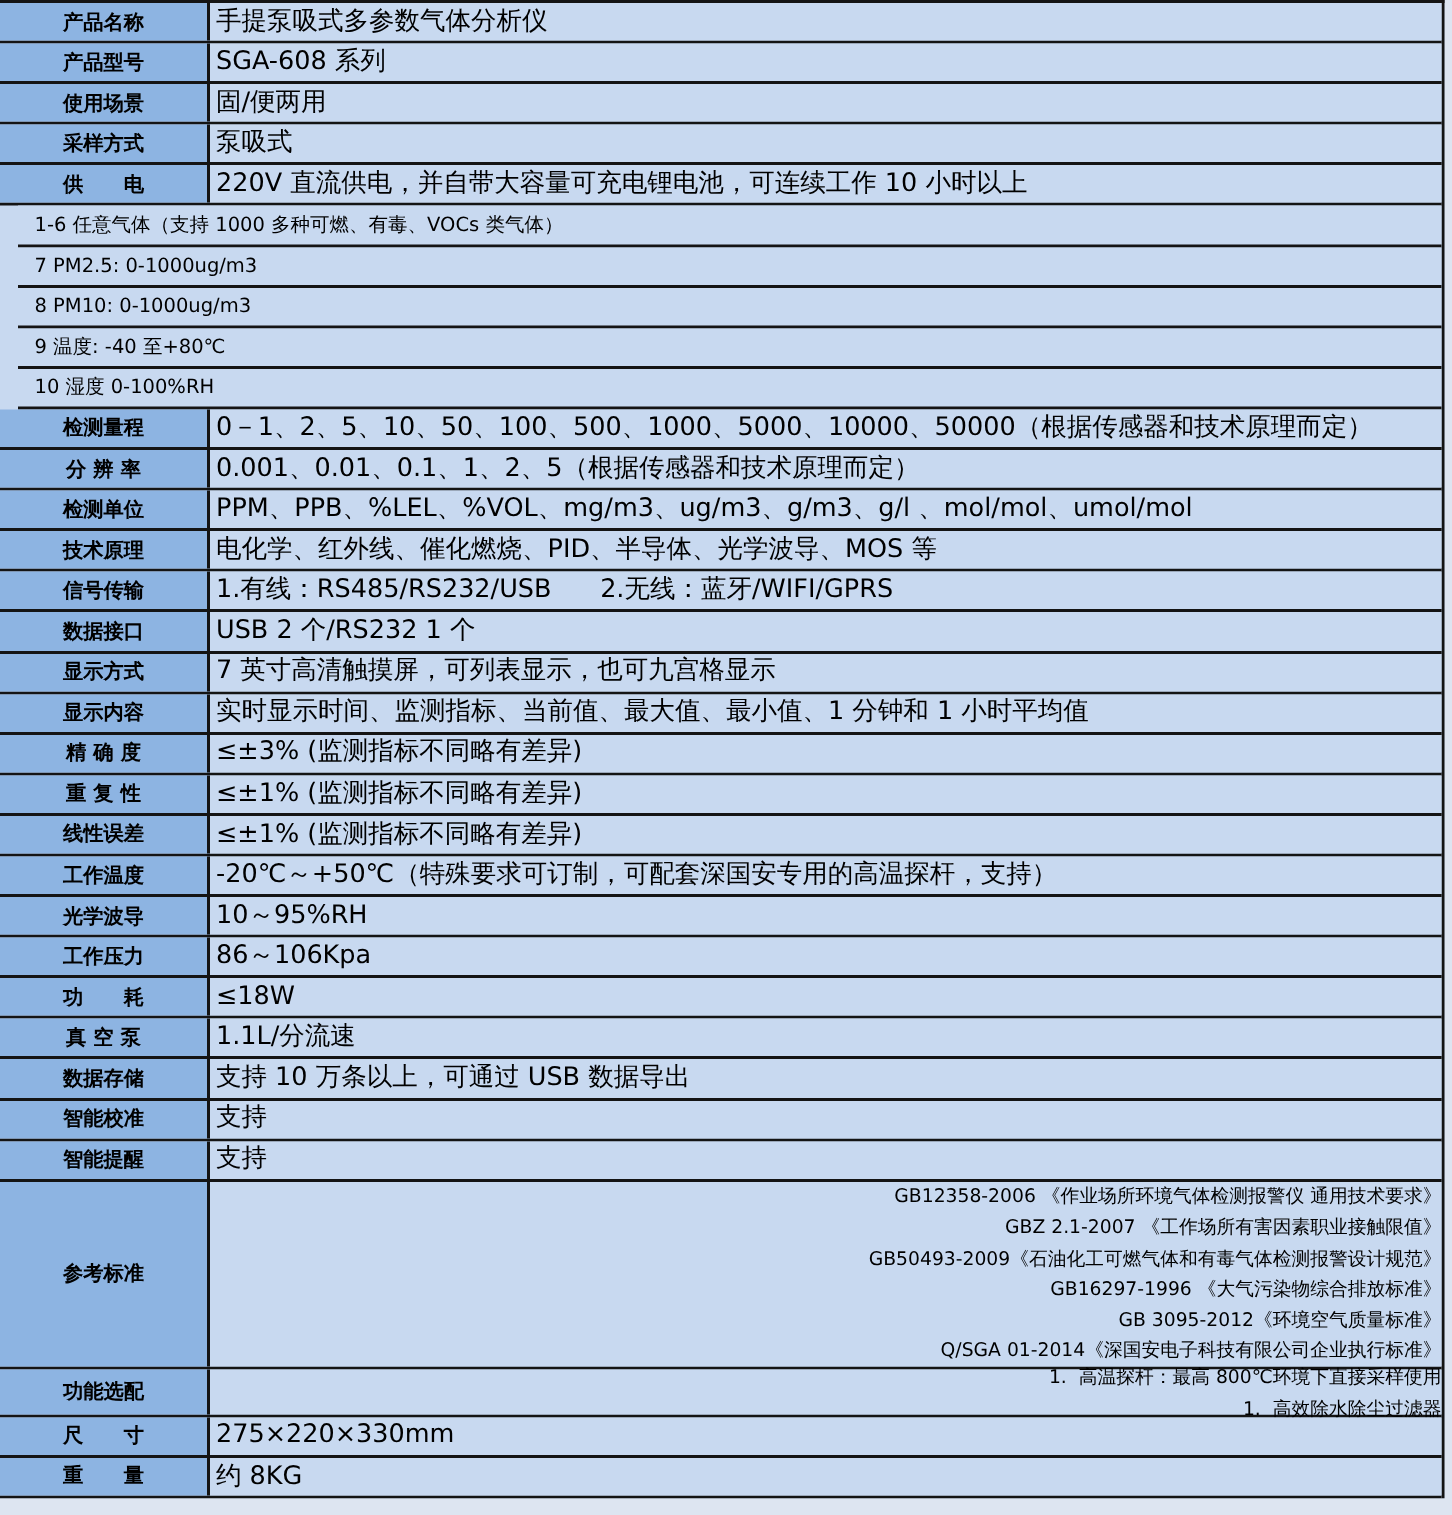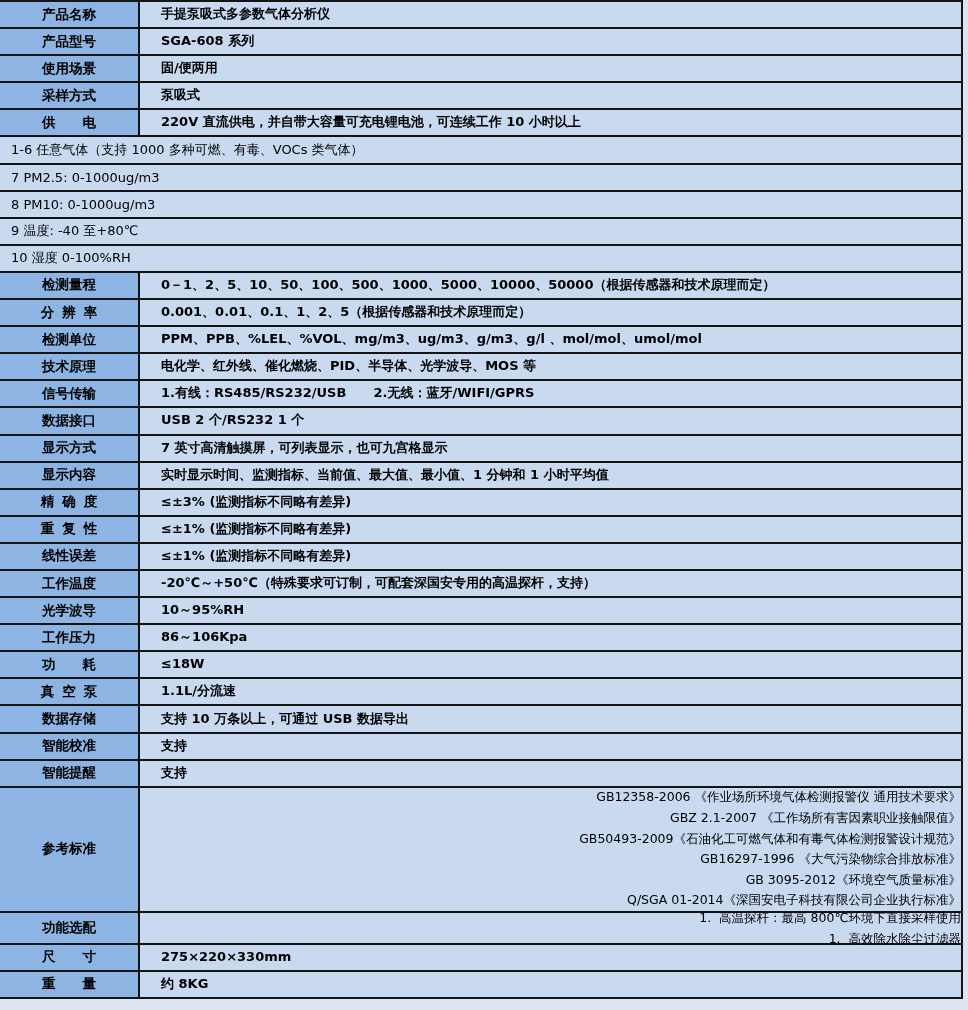--- a/index.html
+++ b/index.html
@@ -33,35 +33,33 @@
     flex:0 0 140px;
     background:var(--label-bg);
     border-right:2px solid var(--border);
     display:flex;
     align-items:center;
     justify-content:center;
     font-weight:bold;
     font-size:13.5px;
     white-space:pre-wrap;
     text-align:center;
-    font-family:Liberation Mono, monospace;
   }
   .value{
     flex:1;
     background:var(--cell-bg);
     display:flex;
     align-items:center;
-    padding-left:21px;
+    padding-left:4px;
     padding-right:6px;
-    font-size:13px;
+    font-size:17px;
     white-space:pre-wrap;
     line-height:1.15;
-    font-weight:bold;
-  }
-  .subcol{flex:1;display:flex;flex-direction:column;}
+  }
+  .subcol{flex:1;display:flex;flex-direction:column;padding-left:12px;}
   .subcell{
     flex:0 0 27.1px;
     border-bottom:2px solid var(--border);
     display:flex;
     align-items:center;
     padding-left:11px;
     font-size:13px;
     white-space:pre-wrap;
     background:var(--cell-bg);
   }

